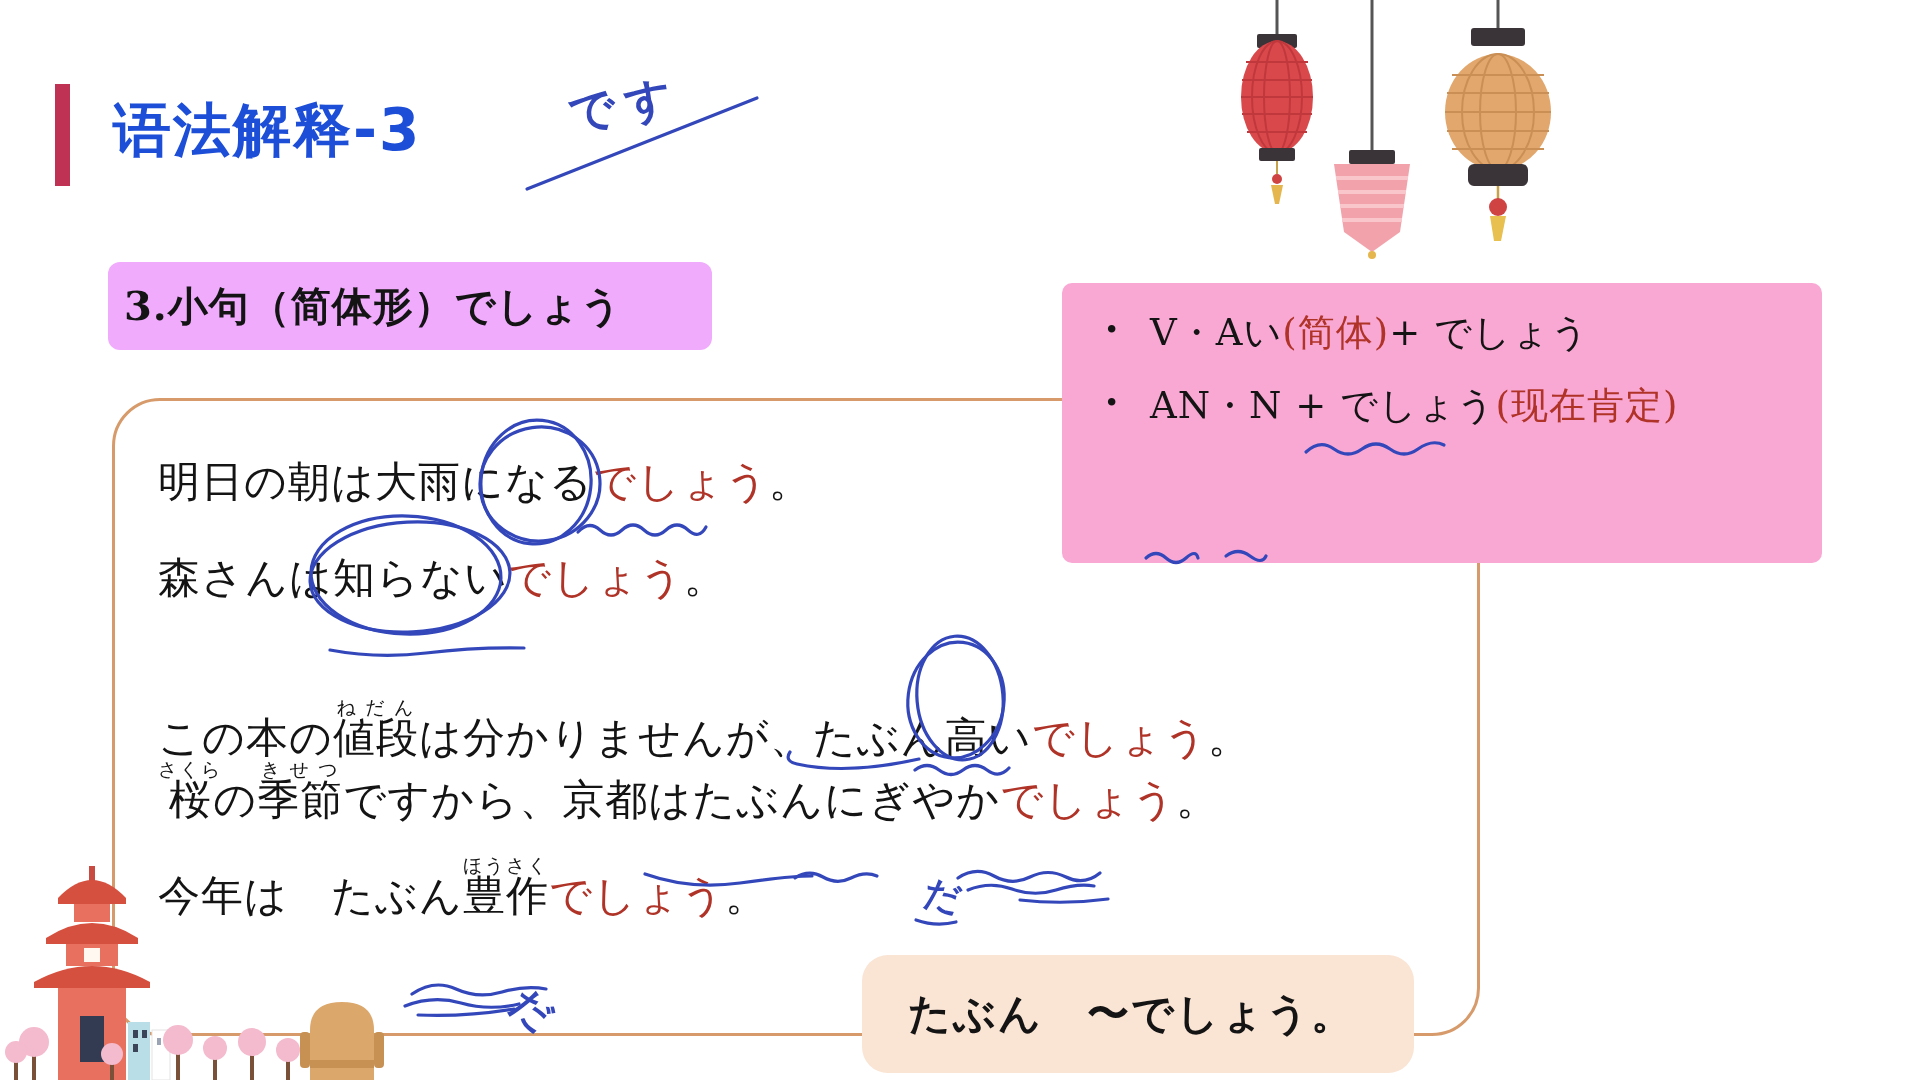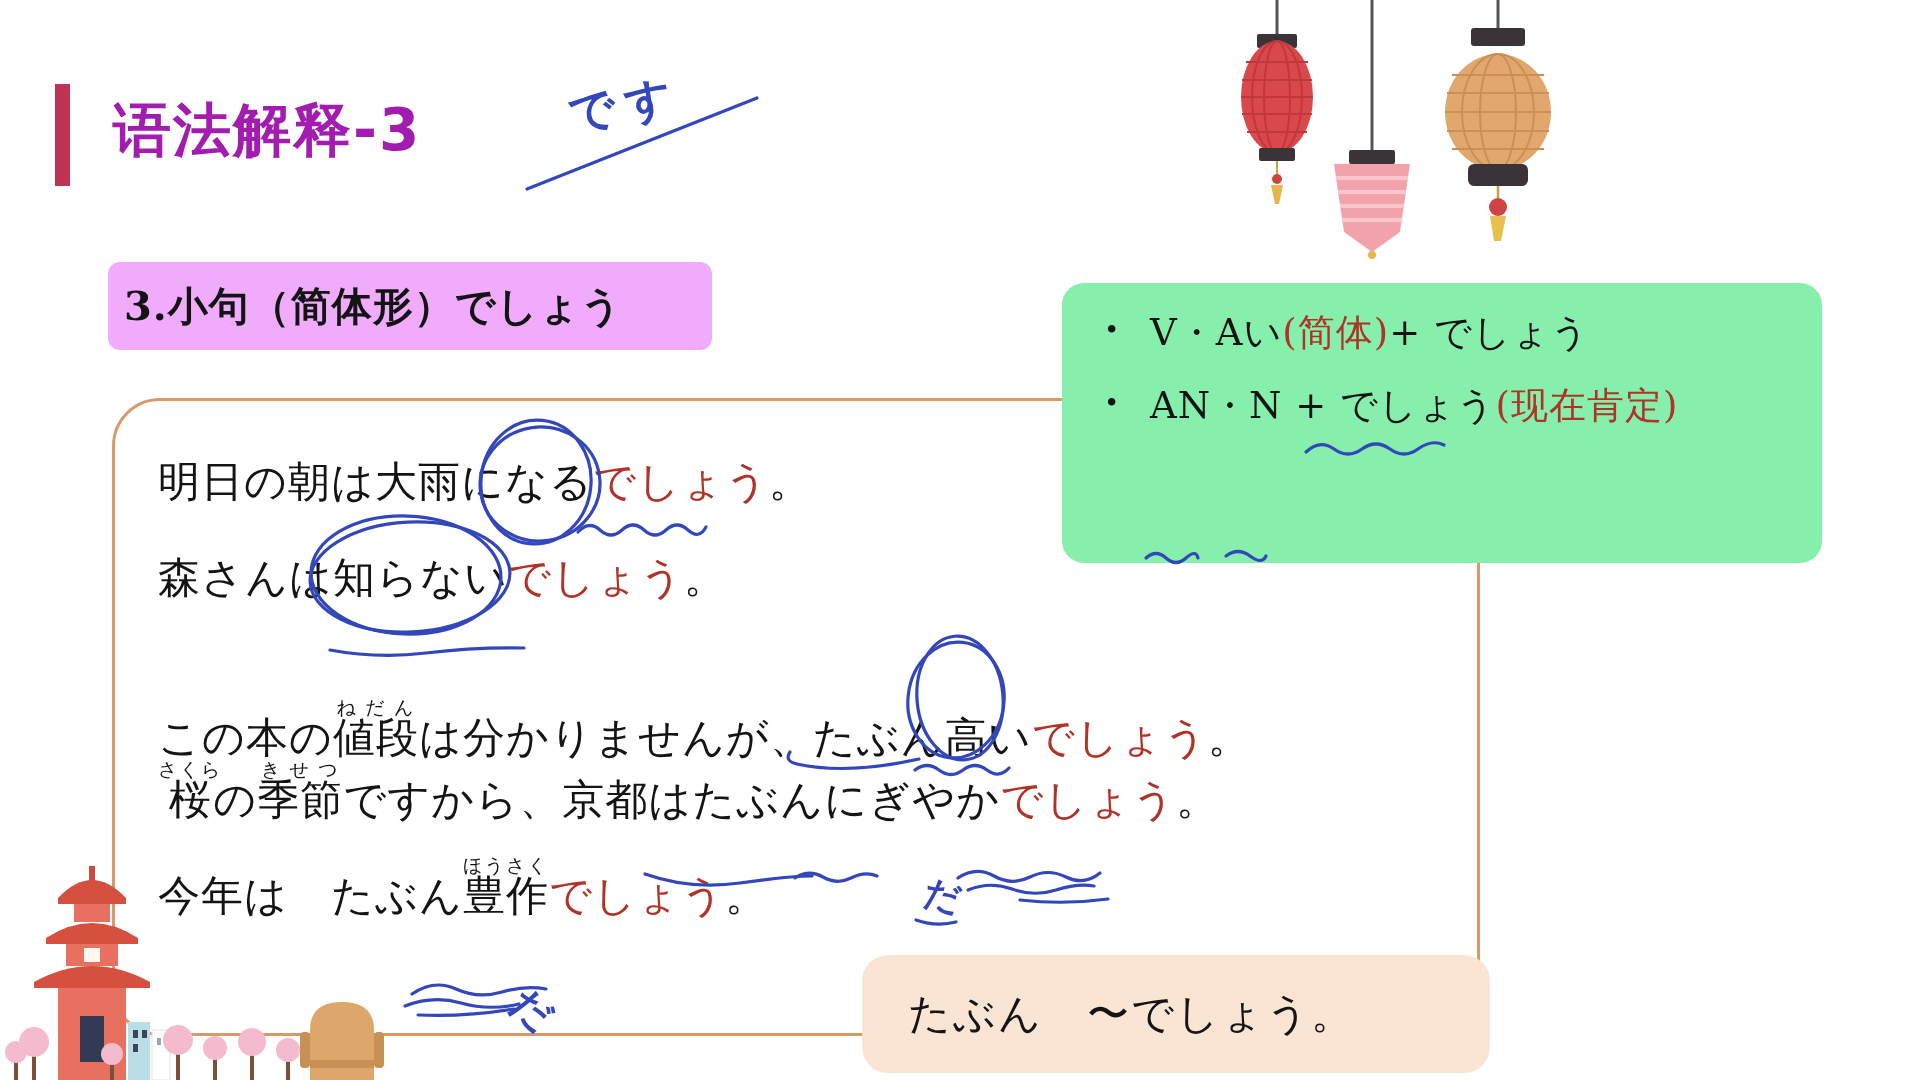--- a/index.html
+++ b/index.html
@@ -2,50 +2,50 @@
 <html><head>
 <meta charset="utf-8">
 <style>
   html,body{margin:0;padding:0;background:#ffffff;}
   .canvas{position:relative;width:1920px;height:1080px;overflow:hidden;background:#ffffff;
           font-family:"DejaVu Serif","Liberation Serif",serif;color:#141414;}
 
   
   .accent-bar{position:absolute;left:55px;top:84px;width:15px;height:102px;background:#C03254;}
   .page-title{position:absolute;left:113px;top:92px;margin:0;font-family:"DejaVu Sans","Liberation Sans",sans-serif;
-              font-weight:900;font-size:58px;color:#a21caf;letter-spacing:2px;}
+              font-weight:900;font-size:58px;color:#1d4ed8;letter-spacing:2px;}
 
   
   .heading-box{position:absolute;left:108px;top:262px;width:604px;height:88px;background:#f0abfc;
                border-radius:12px;display:flex;align-items:center;padding-left:16px;box-sizing:border-box;
                font-size:40px;font-weight:600;letter-spacing:1px;z-index:2;}
 
   
   .example-box{position:absolute;left:112px;top:398px;width:1368px;height:638px;border:3px solid #D79B6B;
                border-radius:48px;box-sizing:border-box;background:transparent;z-index:1;}
 
   .sentence{position:absolute;left:158px;font-size:42px;font-weight:500;letter-spacing:1px;
             white-space:nowrap;z-index:2;line-height:1.15;}
   .s1{top:458px;} .s2{top:554px;} .s3{top:650px;margin-top:48px;} .s4{top:760px;} .s5{top:856px;}
   .red{color:#B03328;}
   .hl{background:#F7EF13;color:#23233F;font-weight:bold;padding:0 8px;margin-left:6px;}
   ruby{ruby-position:over;}
   rt{font-size:19px;letter-spacing:2px;font-weight:400;}
 
   
-  .rules-box{position:absolute;left:1062px;top:283px;width:760px;height:280px;background:#86efac;
-             border-radius:22px;z-index:3;}
+  .rules-box{position:absolute;left:1062px;top:283px;width:760px;height:280px;background:#f9a8d4;
+             border-radius:10px;z-index:3;}
   .rline{position:absolute;left:42px;font-size:37px;letter-spacing:1px;white-space:nowrap;}
   .r1{top:25px;} .r2{top:98px;} .r3{top:207px;}
   .bullet{display:inline-block;width:46px;font-size:26px;vertical-align:6px;}
 
   
-  .summary-box{position:absolute;left:862px;top:955px;width:628px;height:118px;background:#FAE4D4;
+  .summary-box{position:absolute;left:862px;top:955px;width:552px;height:118px;background:#FAE4D4;
                border-radius:26px;display:flex;align-items:center;padding-left:46px;box-sizing:border-box;
-               font-size:42px;letter-spacing:2px;z-index:3;}
+               font-size:42px;letter-spacing:2px;z-index:3;font-weight:bold;}
 
   
   .hw{position:absolute;color:#3347BB;font-weight:600;z-index:6;}
   .hw-desu{left:568px;top:74px;font-size:46px;transform:rotate(-10deg);letter-spacing:10px;}
   .hw-da1{left:924px;top:872px;font-size:36px;transform:rotate(14deg);}
   .hw-da2{left:512px;top:982px;font-size:40px;transform:rotate(38deg);}
 
   .overlay{position:absolute;left:0;top:0;z-index:5;pointer-events:none;}
   .deco{position:absolute;left:0;top:0;z-index:4;pointer-events:none;}
 </style>

